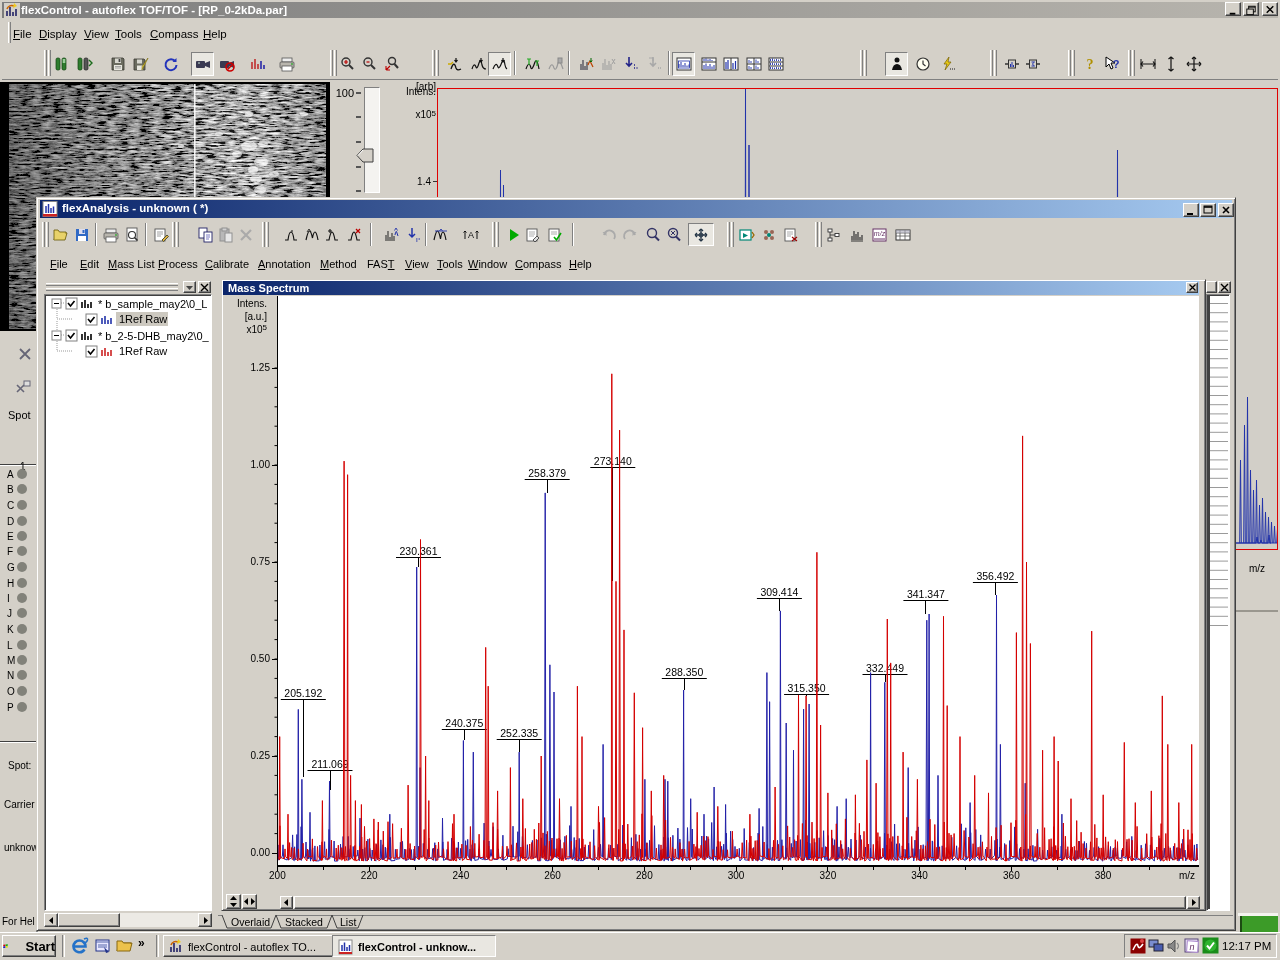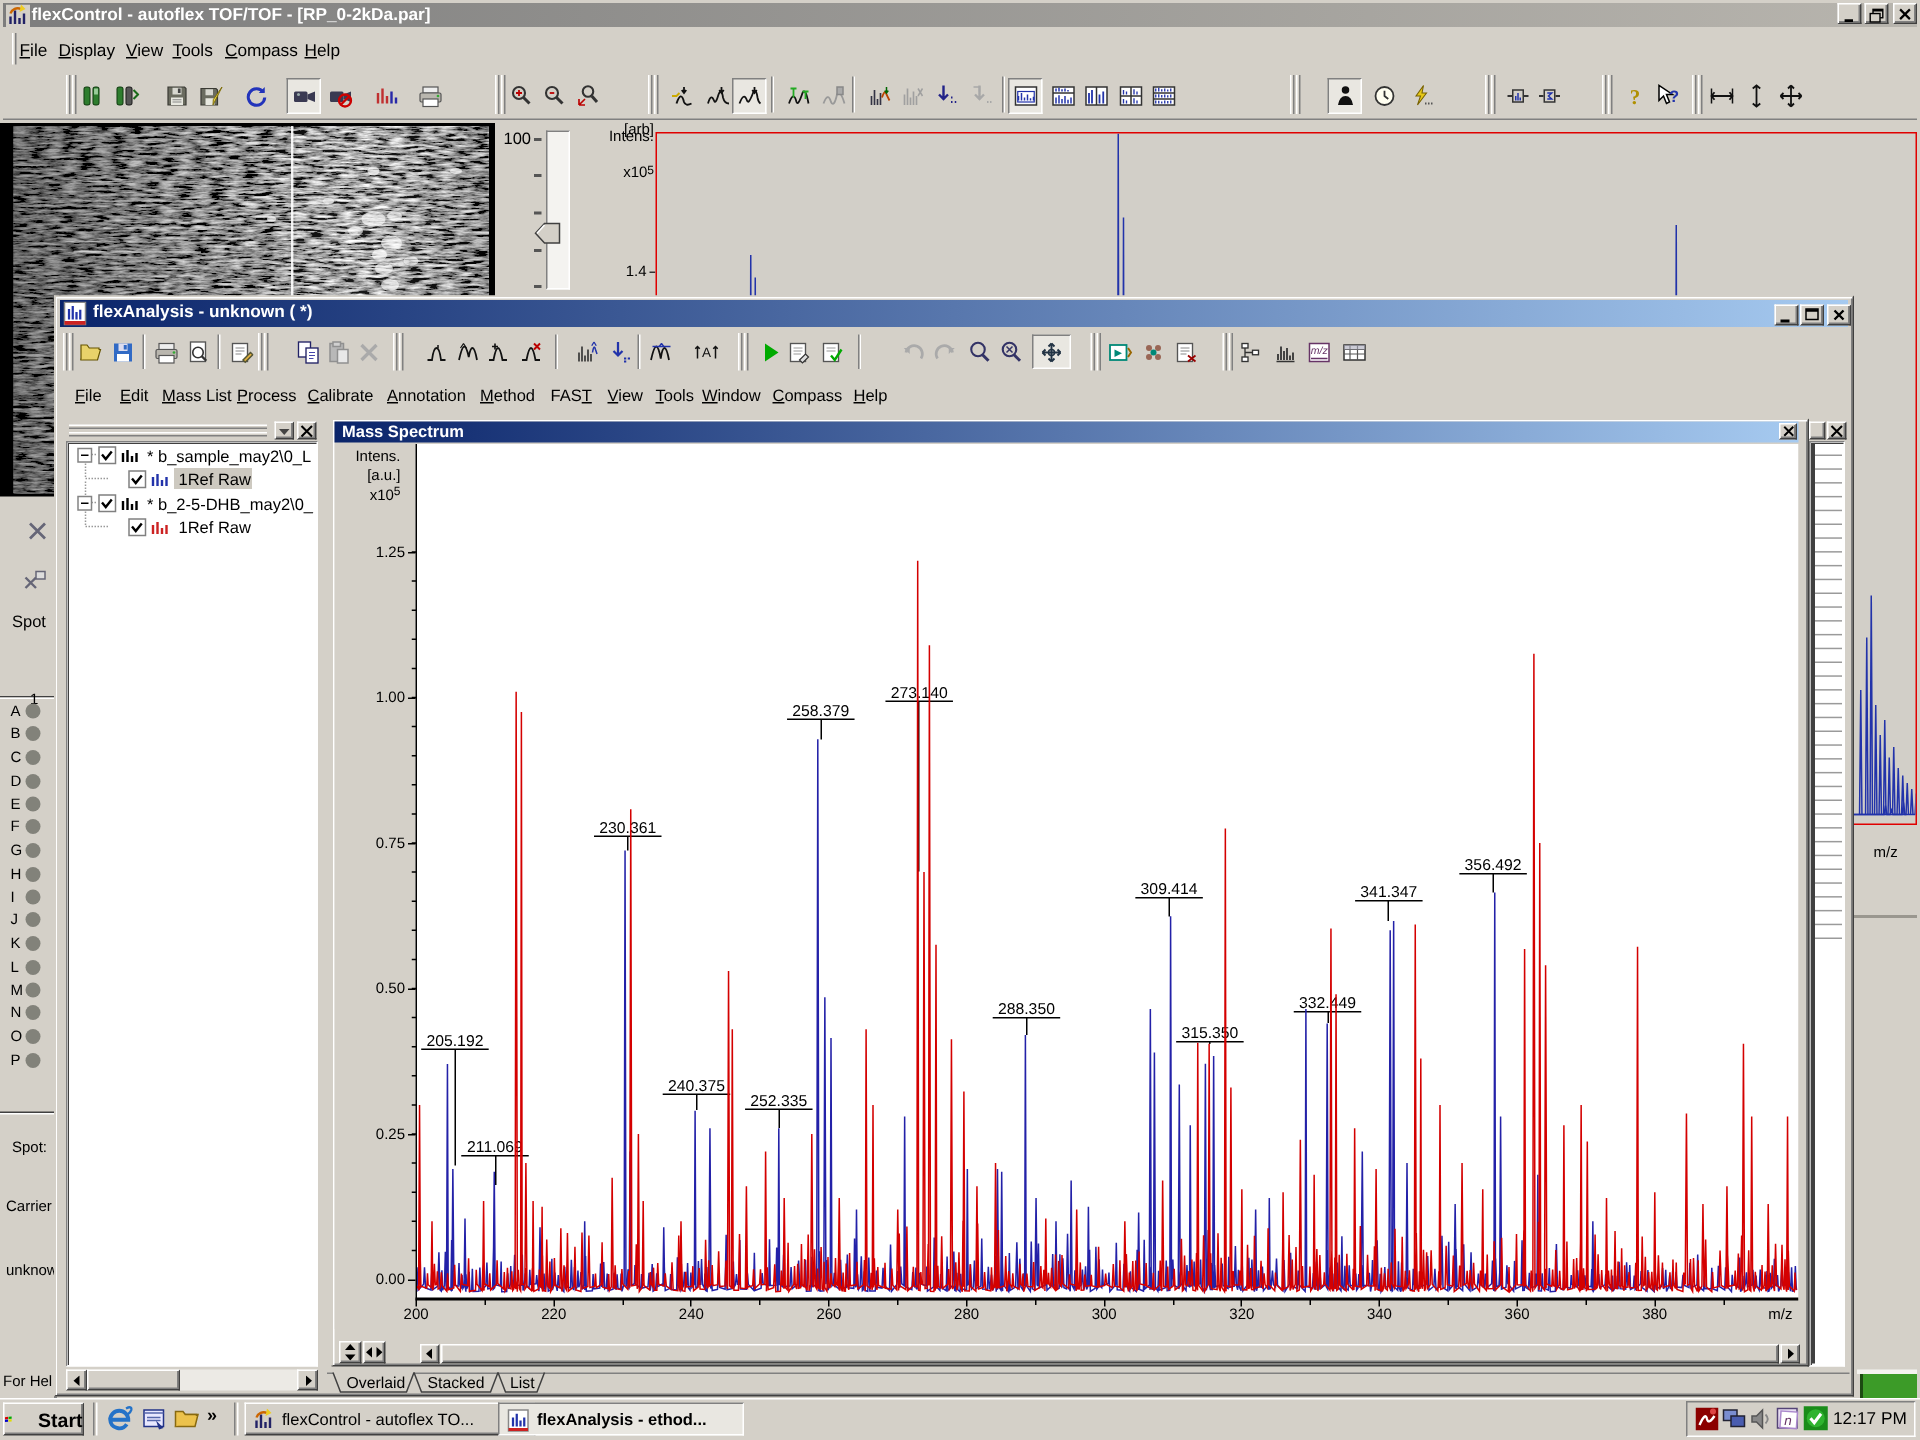--- a/index.html
+++ b/index.html
@@ -1036,21 +1036,21 @@
     <div class="ab t11" style="left:24px;top:5px;white-space:nowrap">flexControl - autoflex TO...</div>
   </div>
 <div class="ab" style="left:332px;top:935px;width:164px;height:22px;z-index:21;border:1px solid;border-color:#808080 #fff #fff #808080;background:#e9e7e1">
     <div class="ab" style="left:5px;top:3px">
       <svg width="16" height="16">
         <rect width="13" height="14" x="1" y="1" fill="#fff" stroke="#888"></rect>
         <path d="M4 12 V6 M6.5 12 V3.5 M9 12 V8 M11.5 12 V6" stroke="#23a" stroke-width="1.5"></path>
         <rect x="1" y="13" width="13" height="2" fill="#c22"></rect>
       </svg>
     </div>
-    <div class="ab t11" style="left:25px;top:5px;white-space:nowrap;font-weight:bold">flexAnalysis - ethod...</div>
+    <div class="ab t11" style="left:25px;top:5px;white-space:nowrap;font-weight:bold">flexControl - unknow...</div>
   </div>
 <div class="ab" style="left:1124px;top:934px;width:153px;height:24px;z-index:21;border:1px solid;border-color:#808080 #fff #fff #808080"></div>
 <div class="ab" style="left:1130px;top:938px;z-index:22">
     <svg width="16" height="16">
       <rect width="15" height="15" x="0.5" y="0.5" fill="#8b0000"></rect>
       <path d="M3 12 q4-9 5-4 q1 4 5-2" stroke="#fff" fill="none" stroke-width="1.6"></path>
       <circle cx="12" cy="3" r="2" fill="#d44"></circle>
     </svg>
   </div>
 <div class="ab" style="left:1148px;top:938px;z-index:22">

